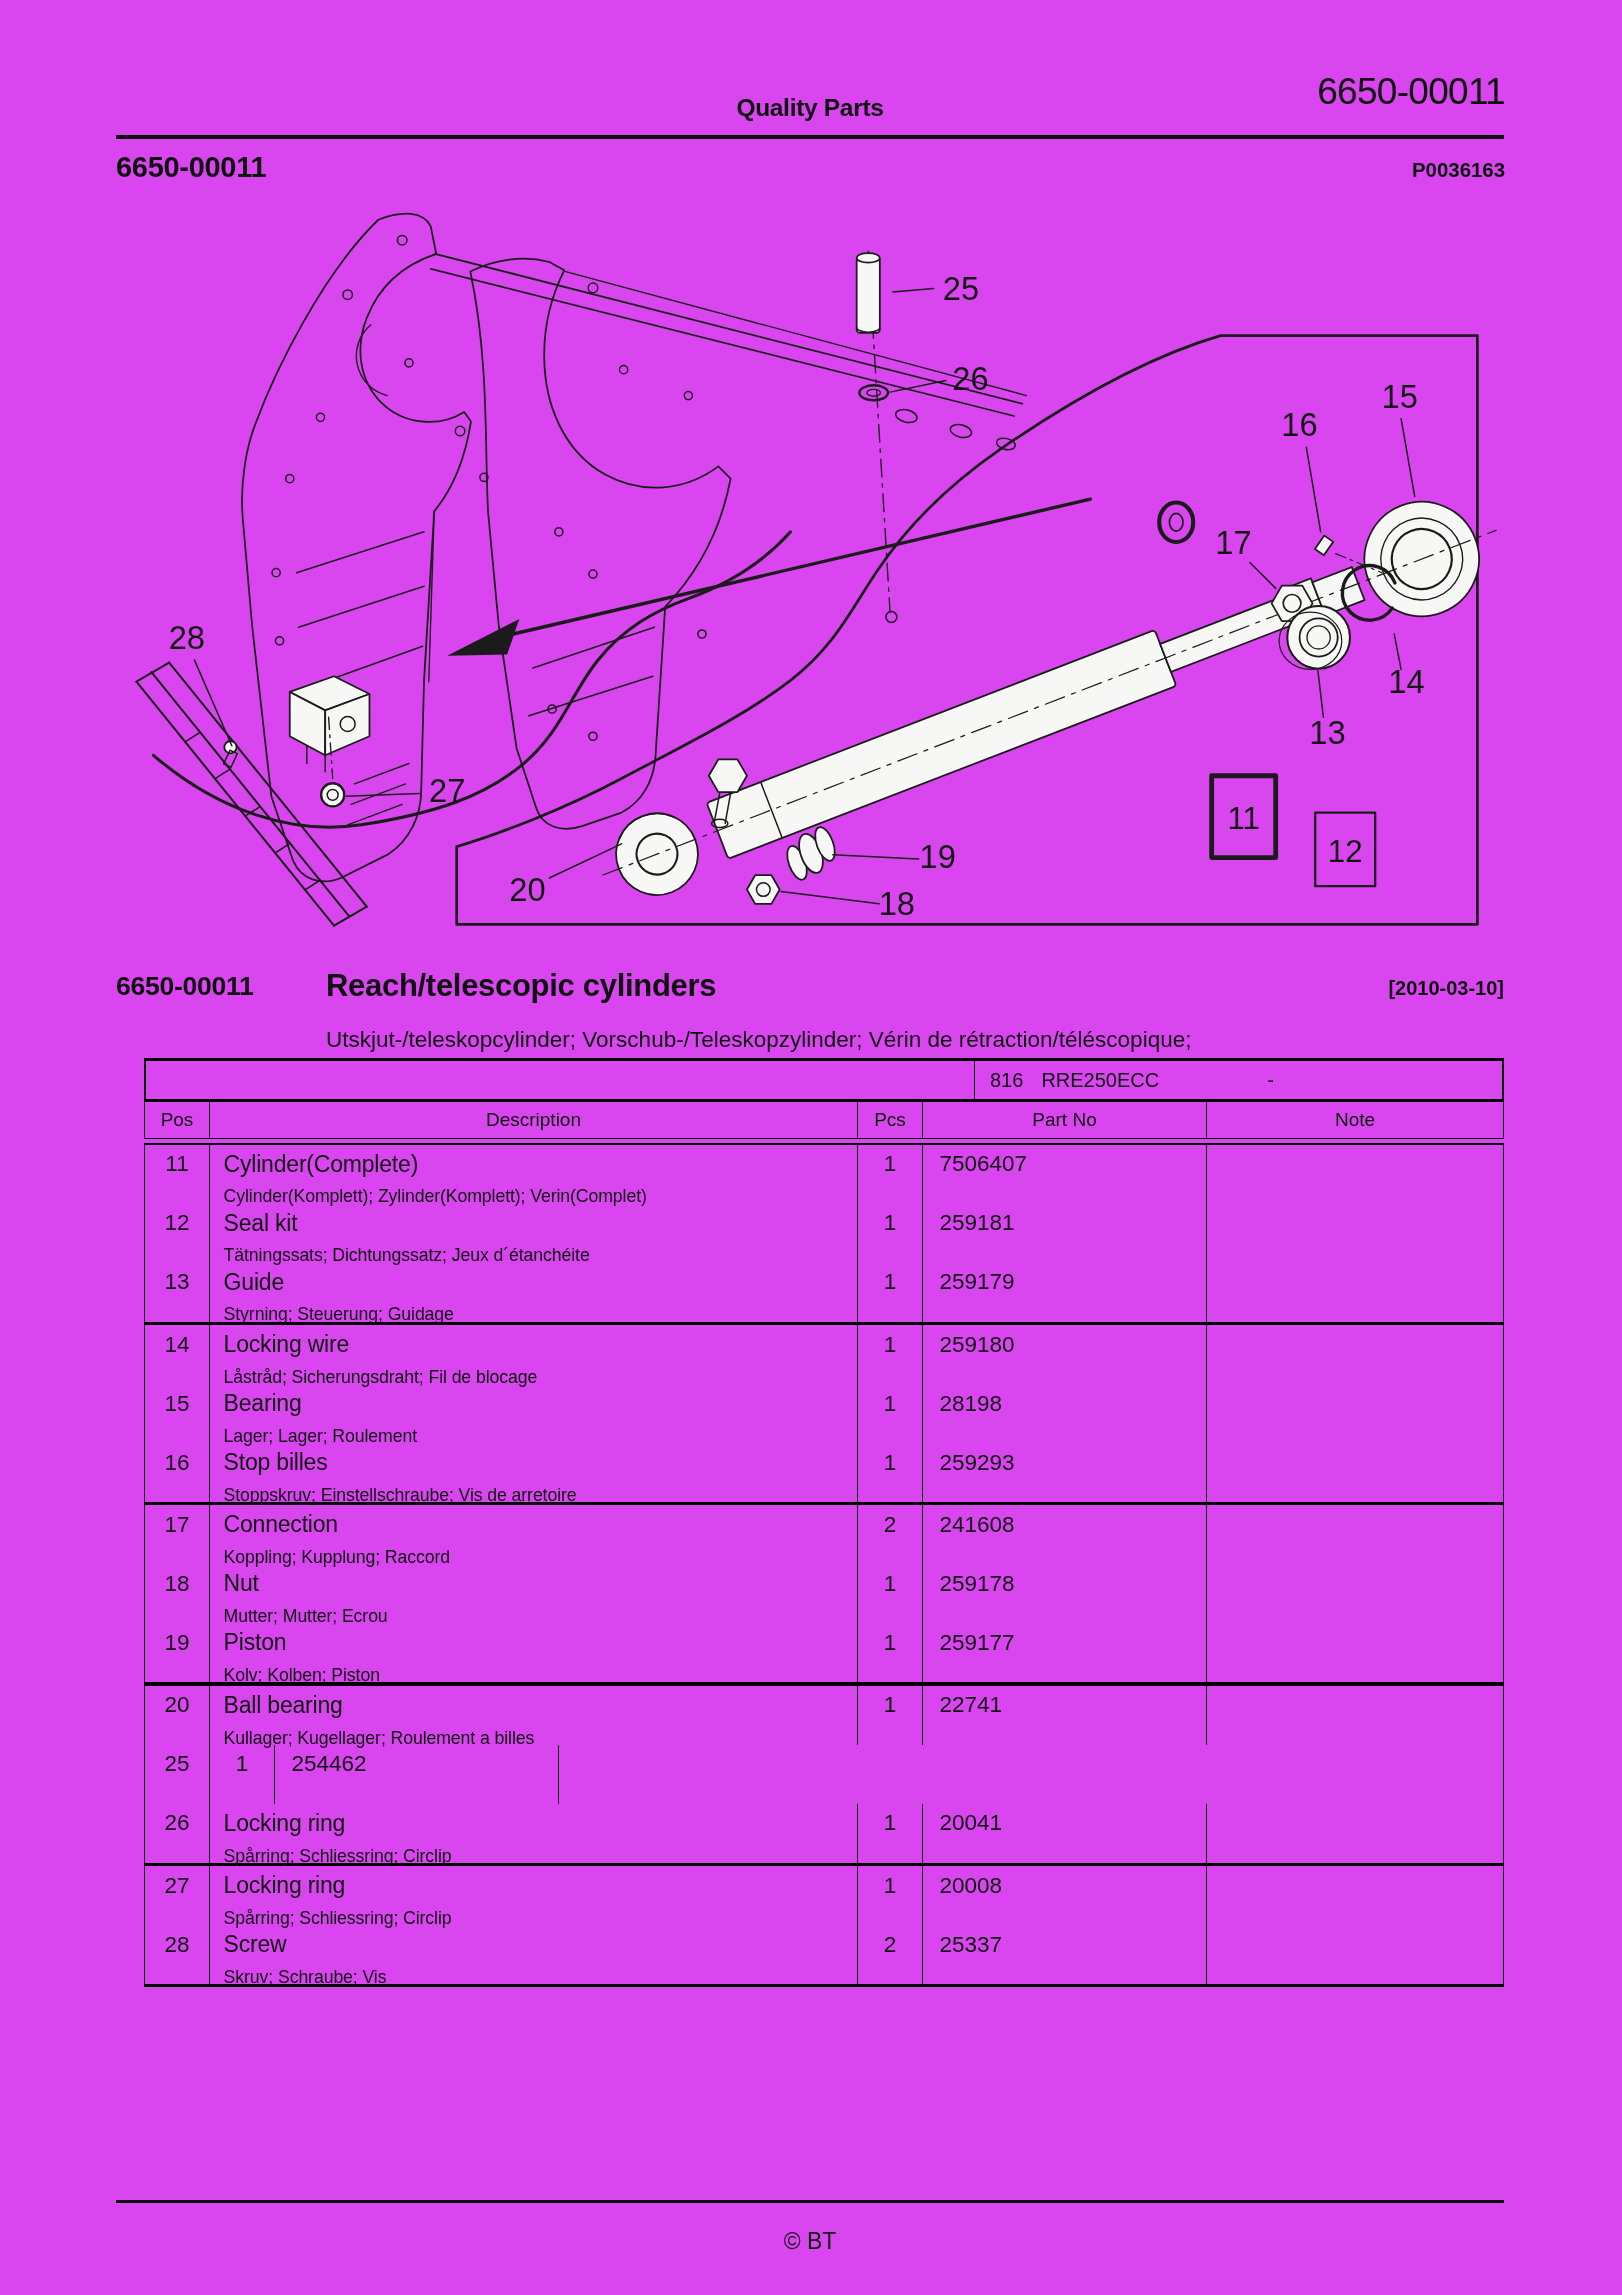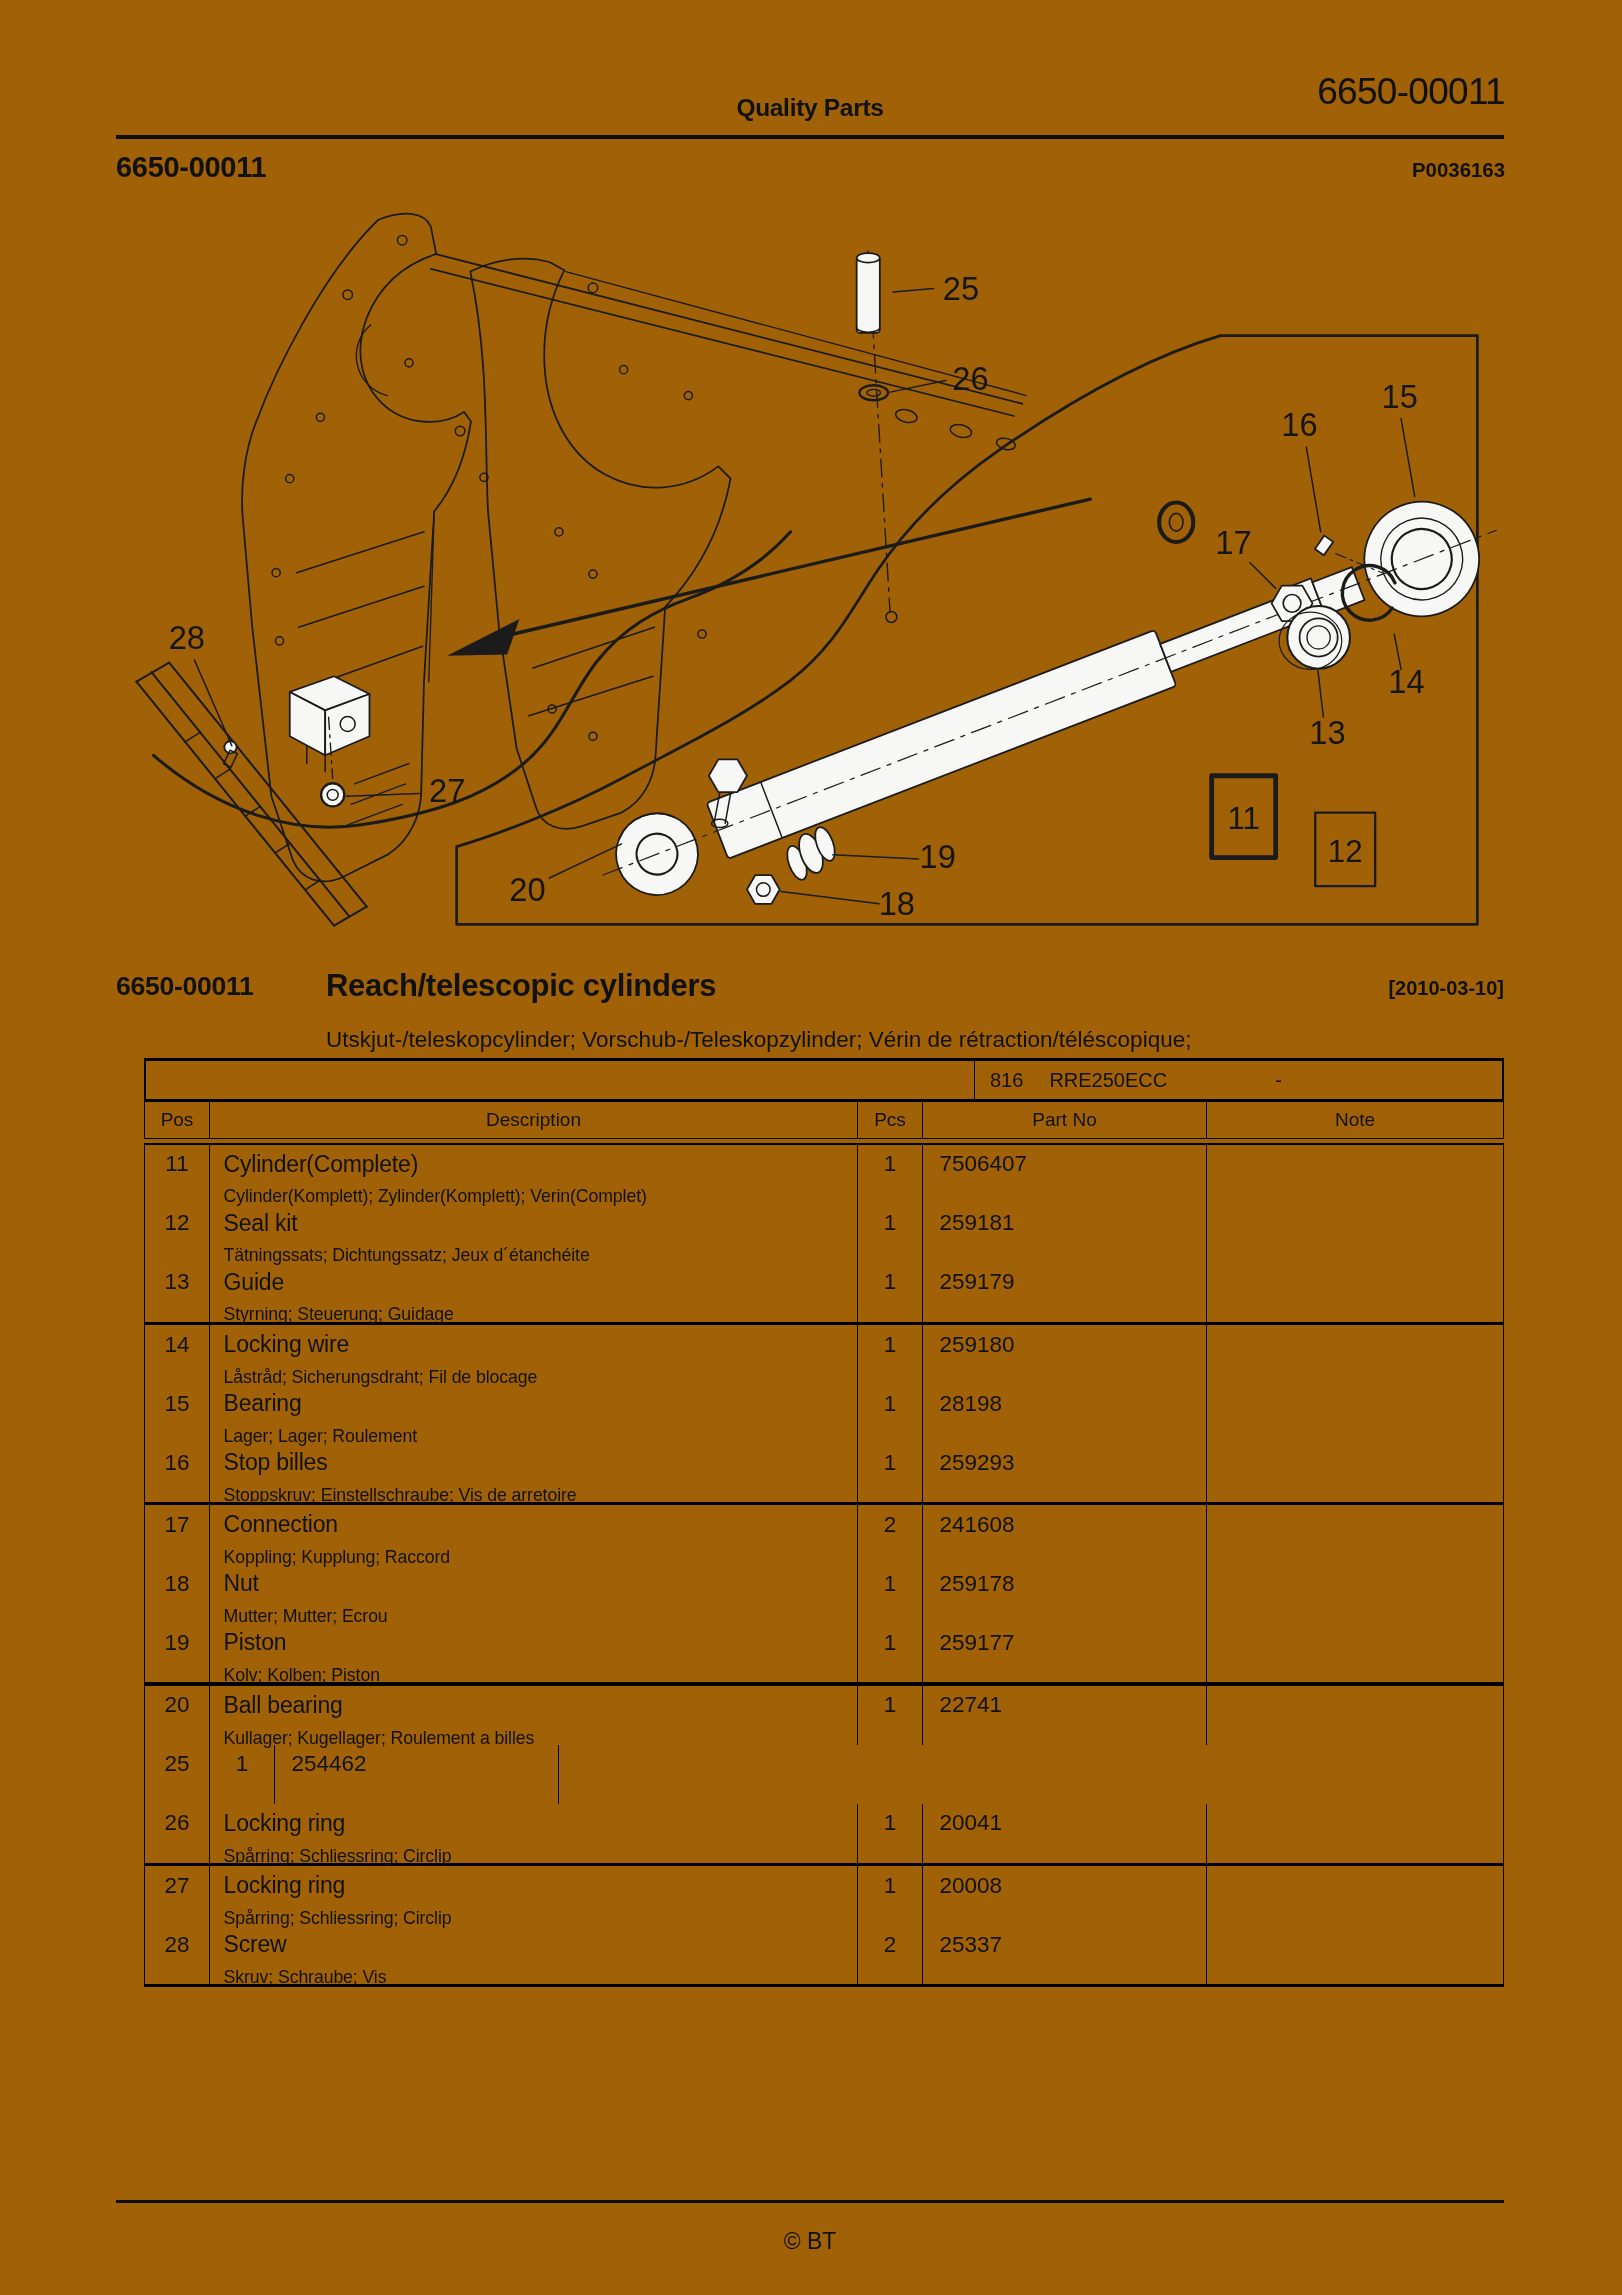--- a/index.html
+++ b/index.html
@@ -1,18 +1,18 @@
 <!DOCTYPE html>
 <html style="font-size:11px"><head>
 <meta charset="utf-8">
 <style>
   * { box-sizing: border-box; margin: 0; padding: 0; }
   html,body { background:#e8e8e8; }
   body { font-family:"Liberation Sans", sans-serif; color:#111; }
-  .page { position:relative; width:1622px; height:2295px; background:#a16207; overflow:hidden; margin:0 auto; }
+  .page { position:relative; width:1622px; height:2295px; background:#d946ef; overflow:hidden; margin:0 auto; }
 
   
   .hdr-center { position:absolute; left:116px; top:94px; width:1388px; text-align:center;
                 font-size:24.5px; font-weight:bold; letter-spacing:-0.3px; }
   .hdr-doc    { position:absolute; right:117px; top:71px; font-size:37px; font-weight:normal; letter-spacing:-0.7px; }
   .hdr-rule   { position:absolute; left:116px; top:135px; width:1388px; height:4.1px; background:#0d0d0d; }
   .sub-doc    { position:absolute; left:116px; top:151px; font-size:29px; font-weight:bold; letter-spacing:-0.3px; }
   .sub-ref    { position:absolute; right:117px; top:159px; font-size:20.4px; font-weight:bold; }
 
   
@@ -26,21 +26,21 @@
   .sec-title    { position:absolute; left:210px; top:-2.7px; font-size:31px; font-weight:bold; letter-spacing:-0.3px; }
   .sec-date     { position:absolute; right:0; top:5.5px; font-size:20px; font-weight:bold; }
   .sec-subtitle { position:absolute; left:210px; top:56px; font-size:22.5px; }
 
   
   .ptable { position:absolute; left:116px; top:1058px; width:1388px;padding-left:28px; }
   .band { position:relative; height:44px; border:2px solid #000; border-top-width:3.4px; border-bottom-width:3.4px; }
   .band-divider { position:absolute; left:828px; top:0; bottom:0; width:1.4px; background:#000; }
   .band-right { position:absolute; left:829px; right:0; top:0; bottom:0; display:flex; align-items:center; font-size:20px; }
   .band-code { margin-left:15px; }
-  .band-name { margin-left:26px; }
+  .band-name { margin-left:18px; }
   .band-dash { margin-left:108px; }
   .cols { display:flex; height:37px; border-left:1.4px solid #000; border-right:1.4px solid #000;
           border-bottom:1.4px solid #000; font-size:19px; }
   .cols > div { display:flex; align-items:center; justify-content:center; border-right:1.4px solid #000; }
   .cols > div:last-child { border-right:none; }
   .w-pos  { width:65px; }
   .w-desc { width:648px; }
   .w-pcs  { width:65px; }
   .w-part { width:284px; }
   .w-note { flex:1; }

